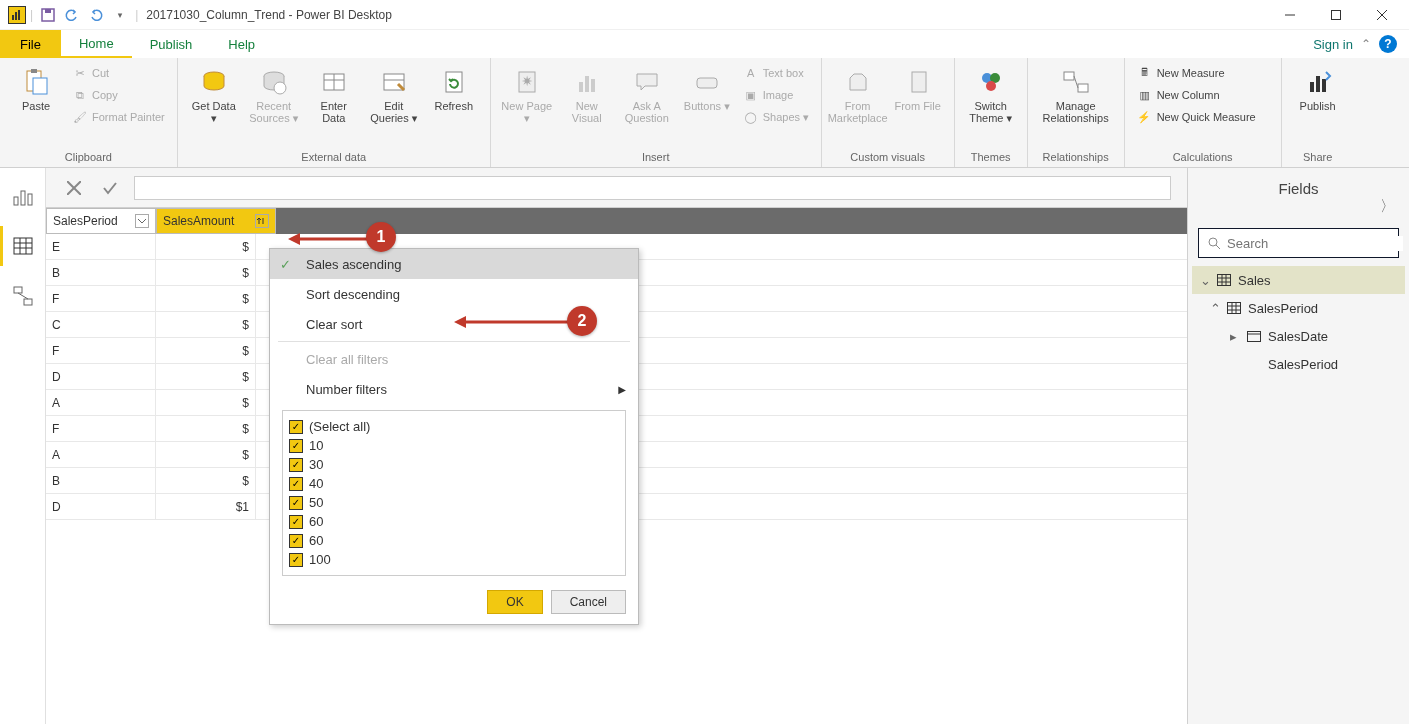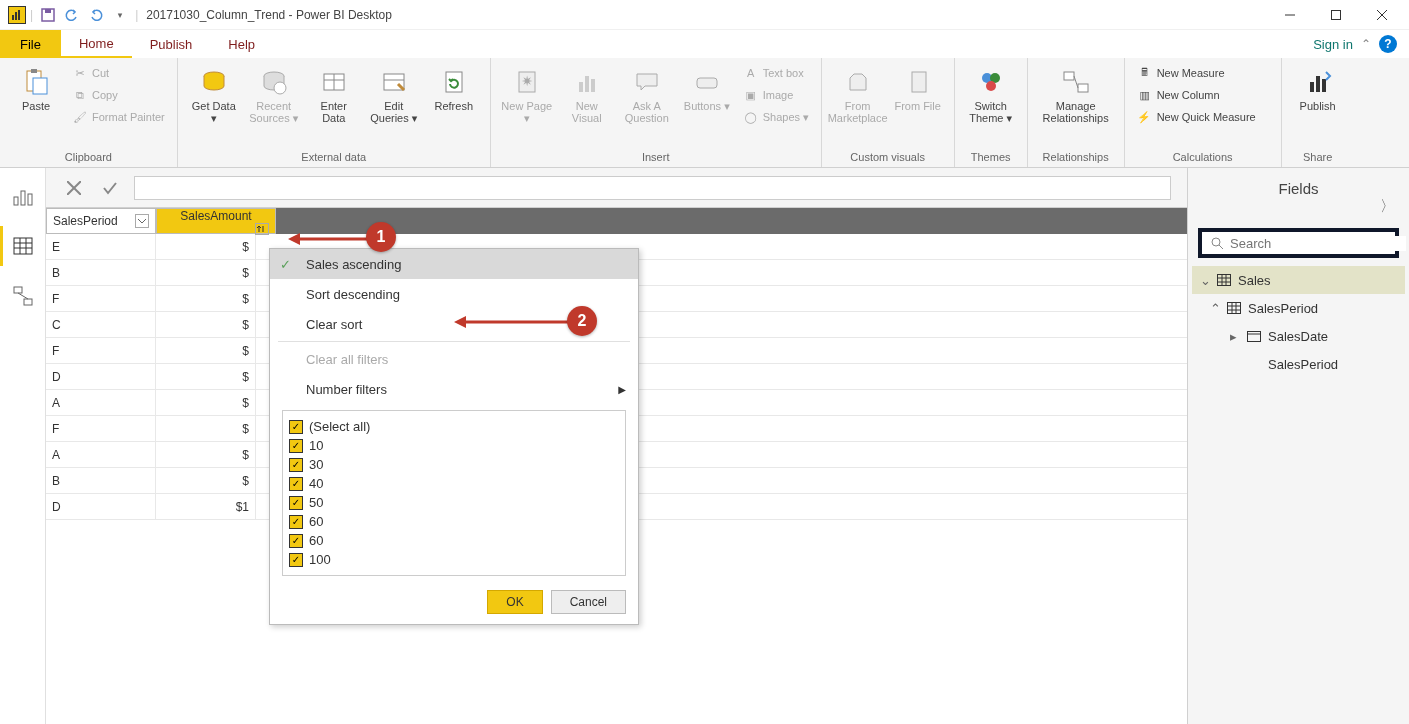--- a/index.html
+++ b/index.html
@@ -11,21 +11,21 @@
 .app-icon svg{width:10px;height:10px;}
 .qat { display: flex; align-items: center; gap: 2px; margin-left: 4px; }
 .qat-btn { width: 22px; height: 22px; display: flex; align-items: center; justify-content: center; cursor: pointer; }
 .title-text { margin-left: 8px; font-size: 12px; color: #444; }
 .win-controls { margin-left: auto; display: flex; }
 .win-btn { width: 46px; height: 30px; display: flex; align-items: center; justify-content: center; cursor: pointer; }
 
 
 .menubar { height: 28px; background: #fff; display: flex; align-items: stretch; }
 .file-tab { background: #f2c811; color: #000; padding: 0 20px; display: flex; align-items: center; font-size: 13px; cursor: pointer; }
-.menu-tab { padding: 0 18px; display: flex; align-items: center; font-size: 13px; cursor: pointer; color: #7f1d1d; }
+.menu-tab { padding: 0 18px; display: flex; align-items: center; font-size: 13px; cursor: pointer; color: #15803d; }
 .menu-tab.active { border-bottom: 2px solid #f2c811; }
 .signin-area { margin-left: auto; display: flex; align-items: center; gap: 8px; padding-right: 12px; }
 .help-circle { width: 18px; height: 18px; background: #0078d4; color: #fff; border-radius: 50%; display: flex; align-items: center; justify-content: center; font-size: 12px; font-weight: bold; }
 
 
 .ribbon { height: 110px; background: #f5f5f5; border-bottom: 1px solid #d0d0d0; display: flex; }
 .ribbon-group { border-right: 1px solid #d8d8d8; padding: 4px 8px 2px 8px; display: flex; flex-direction: column; }
 .ribbon-group-body { flex: 1; display: flex; align-items: flex-start; gap: 4px; }
 .ribbon-group-label { text-align: center; font-size: 11px; color: #666; padding: 2px 0; }
 .rbtn-large { display: flex; flex-direction: column; align-items: center; justify-content: flex-start; width: 56px; padding: 4px 2px; cursor: pointer; text-align: center; font-size: 11px; color: #444; gap: 2px; }
@@ -70,21 +70,21 @@
 .filter-row { display: flex; align-items: center; gap: 6px; padding: 2px 0; font-size: 13px; }
 .filter-chk { width: 14px; height: 14px; background: #f2c811; border: 1px solid #333; display: flex; align-items: center; justify-content: center; color: #000; font-size: 10px; }
 .ctx-buttons { display: flex; justify-content: flex-end; gap: 8px; padding: 8px 12px 10px; }
 .ctx-btn { padding: 4px 18px; font-size: 12px; border: 1px solid #bbb; background: #eee; cursor: pointer; }
 .ctx-btn.primary { background: #f2c811; border-color: #d4a800; }
 
 
 .fields-panel { position: absolute; right: 0; top: 168px; width: 222px; bottom: 0; background: #f5f5f5; border-left: 1px solid #d0d0d0; display: flex; flex-direction: column; }
 .fields-header { padding: 12px 14px 8px; font-size: 15px; color: #444; display: flex; align-items: center; flex-direction: column; }
 .fields-header .expand { margin-left: auto; color: #666; }
-.fields-search { margin: 4px 10px 8px; height: 30px; background: #fff; border: 4px solid #0f172a; display: flex; align-items: center; padding: 0 8px; gap: 6px; color: #888; }
+.fields-search { margin: 4px 10px 8px; height: 30px; background: #fff; border: 1px solid #0f172a; display: flex; align-items: center; padding: 0 8px; gap: 6px; color: #888; }
 .fields-search input { border:none; outline:none; flex:1; font-size:13px;}
 .tree { padding: 0 4px; }
 .tree-item { display: flex; align-items: center; height: 28px; padding: 0 8px; gap: 6px; font-size: 13px; color: #333; cursor: pointer; }
 .tree-item.sel { background: #e3e3c8; }
 .tree-item .caret { width: 10px; display: inline-block; color: #666; }
 .tree-item .tico { width: 16px; height: 14px; display: flex; align-items: center; justify-content: center; }
 .tree-indent-1 { padding-left: 18px; }
 .tree-indent-2 { padding-left: 38px; }
 
 
@@ -440,21 +440,21 @@
 <div class="grid-area">
   <div class="grid-header">
     <div class="col-head" style="width:110px;">
       <span>SalesPeriod</span>
       <span class="filter-icn">
           <svg width="8" height="8">
             <path d="M0 2 l4 4 l4 -4" fill="none" stroke="#666"></path>
           </svg>
         </span>
     </div>
-    <div class="col-head sel" style="width:120px;flex-direction:column;">
+    <div class="col-head sel" style="width:120px;">
       <span>SalesAmount</span>
       <span class="filter-icn">
           <svg width="10" height="10">
             <path d="M2 8 l0 -6 M0 4 l2 -2 l2 2" fill="none" stroke="#333"></path>
             <path d="M6 2 l0 6" stroke="#333"></path>
           </svg>
         </span>
     </div>
   </div>
   <div class="grid-body" id="grid-body">

